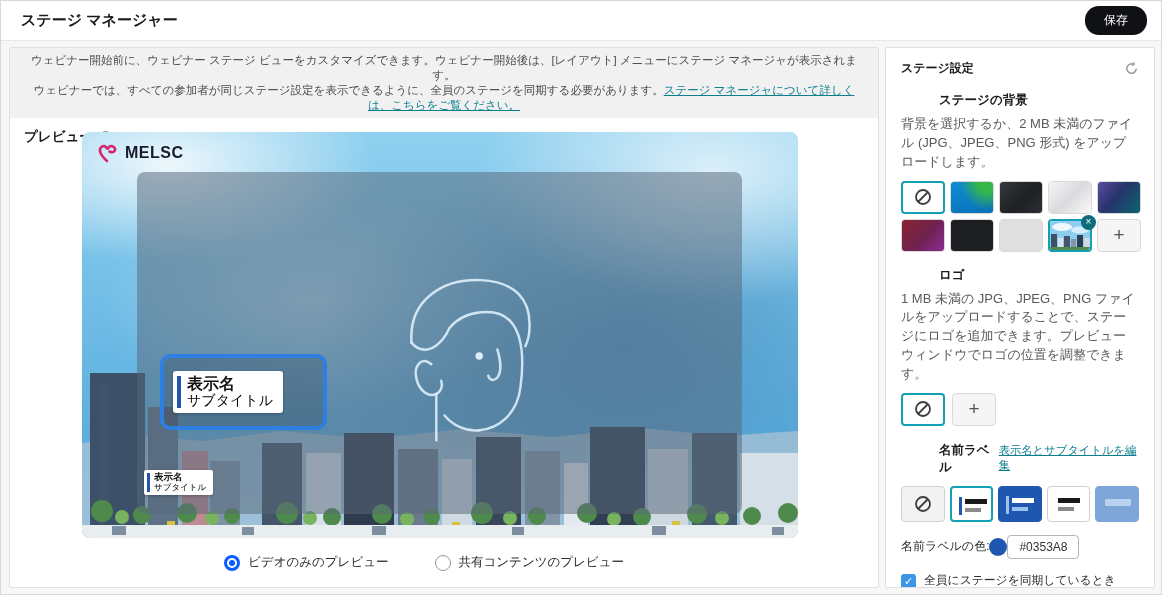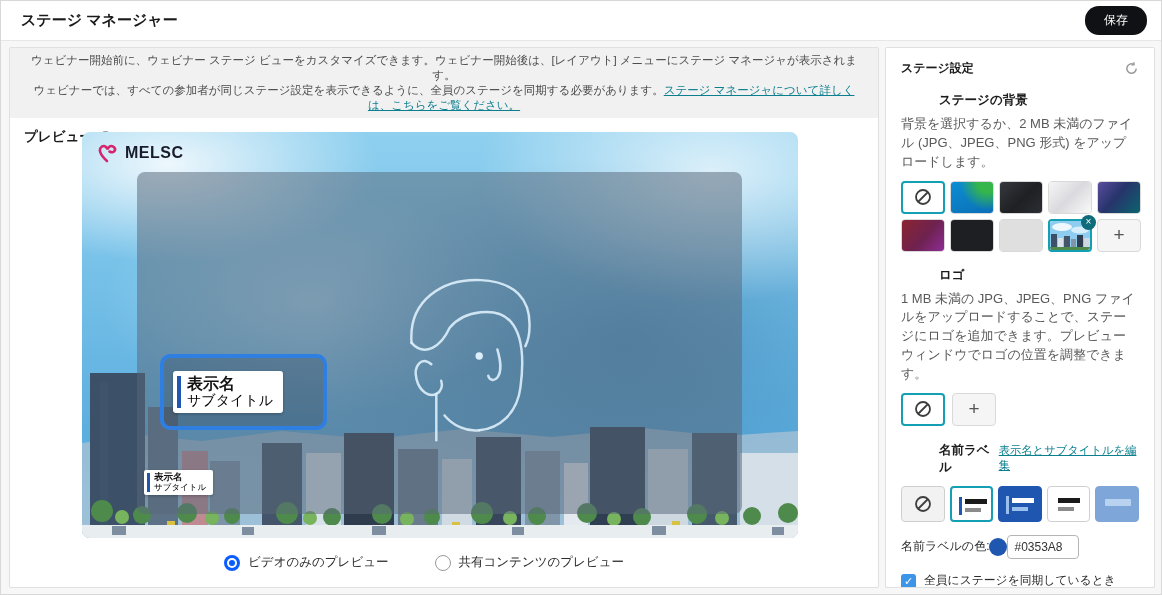--- a/index.html
+++ b/index.html
@@ -105,21 +105,21 @@
   .style-btn.blue .bar1 { background:#fff; }
   .style-btn.blue .bar2 { background:#9cc0ee; }
   .style-btn.plain .bar1 { left:10px; }
   .style-btn.plain .bar2 { left:10px; }
   .style-btn.lite { background:#7fa6d9; border-color:#7fa6d9; }
   .style-btn.lite .solo { position:absolute; left:9px; top:12px; width:26px; height:7px; background:#b9d2ef; border-radius:1px; }
 
   .color-row { display:flex; align-items:center; margin-top:13px; }
   .color-label { font-size:12px; color:#2b2b2b; }
   .color-swatch { width:18px; height:18px; border-radius:50%; background:#1f56b0; }
-  .color-input { width:72px; height:24px; border:1px solid #b5b5b5; border-radius:4px; font-size:12px; color:#333; padding:0 6px; font-family:inherit; }
+  .color-input { width:72px; height:24px; border:1px solid #b5b5b5; border-radius:4px; font-size:12px; color:#333; padding:0 6px; font-family:inherit;text-align:center; }
 
   .check-row { display:flex; gap:8px; margin-top:13px; }
   .checkbox { flex:0 0 auto; width:15px; height:15px; margin-top:2px; border-radius:3px; background:#3d95e8; color:#fff; font-size:11px; line-height:15px; text-align:center; cursor:pointer; }
   .check-text { font-size:11.8px; line-height:1.5; color:#2b2b2b; width:228px; }
 
   .slash-icon { display:block; }
 </style>
 </head>
 <body>
 

